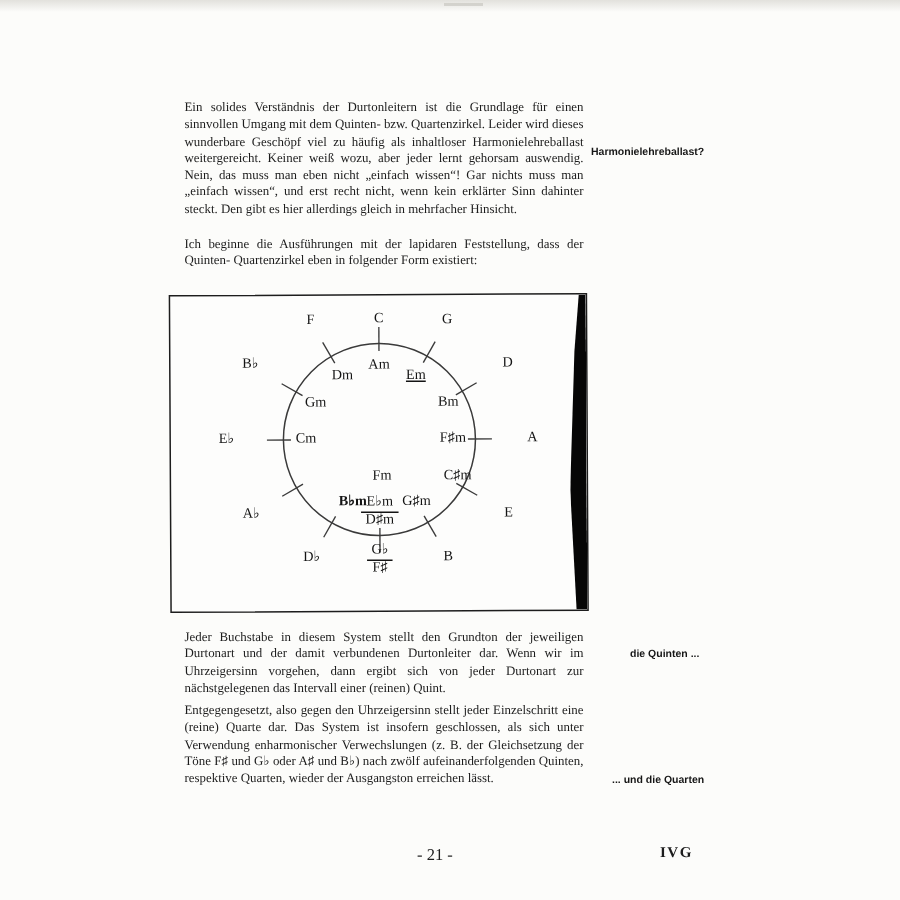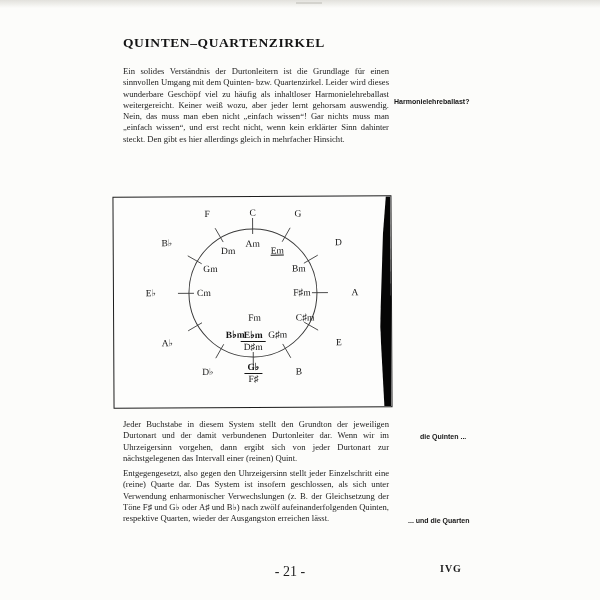--- a/index.html
+++ b/index.html
@@ -57,44 +57,44 @@
     position:absolute; right:0; top:0; bottom:0; width:11px;
     background:#060606;
     clip-path:polygon(100% 0, 100% 100%, 35% 100%, 0 62%, 30% 18%, 58% 0);
   }
   .note-label {
     position:absolute; transform:translate(-50%,-50%);
     font-size:9.5px; color:#141414; white-space:nowrap;
     line-height:10.5px; text-align:center;
   }
   .note-label .stack-top {
-    display:block; border-bottom:1px solid #141414; padding:0 3px;font-weight:bold;
+    display:block; border-bottom:1px solid #141414; padding:0 3px;
   }
   .note-label .stack-bottom { display:block; padding:0 3px; }
   .page-number {
     position:absolute; left:250px; top:564px; width:80px;
-    text-align:center; font-size:14px; color:#1c1c1c;
+    text-align:center; font-size:11px; color:#1c1c1c;
   }
   .imprint {
     position:absolute; left:440px; top:563px;
     font-size:10px; font-weight:bold; letter-spacing:1px; color:#1c1c1c;
   }
 </style>
 </head>
 <body>
 
 <div class="page">
   <div class="scan-top"></div>
   <div class="scan-mark"></div>
 
-  <div class="title">QUINTEN–QUARTENZIRKEL</div>
 
   <div class="para p1">Ein solides Verständnis der Durtonleitern ist die Grundlage für einen sinnvollen Umgang mit dem Quinten- bzw. Quartenzirkel. Leider wird dieses wunderbare Geschöpf viel zu häufig als inhaltloser Harmonie­lehreballast weitergereicht. Keiner weiß wozu, aber jeder lernt gehor­sam auswendig. Nein, das muss man eben nicht „einfach wissen“! Gar nichts muss man „einfach wissen“, und erst recht nicht, wenn kein erklärter Sinn dahinter steckt. Den gibt es hier allerdings gleich in mehr­facher Hinsicht.</div>
   <div class="margin-note note1">Harmonielehreballast?</div>
 
+  <div class="para p2">Ich beginne die Ausführungen mit der lapidaren Feststellung, dass der Quinten- Quartenzirkel eben in folgender Form existiert:</div>
 
   <div class="figure" id="figure">
     <svg id="fig-svg" width="279" height="212" viewBox="0 0 279 212">
         <circle cx="139" cy="96" r="64" fill="none" stroke="#3a3a3a" stroke-width="1"></circle>
         <line x1="139.0" y1="37.0" x2="139.0" y2="21.0" stroke="#3a3a3a" stroke-width="0.9"></line>
         <line x1="168.5" y1="44.9" x2="176.5" y2="31.0" stroke="#3a3a3a" stroke-width="0.9"></line>
         <line x1="190.1" y1="66.5" x2="204.0" y2="58.5" stroke="#3a3a3a" stroke-width="0.9"></line>
         <line x1="198.0" y1="96.0" x2="214.0" y2="96.0" stroke="#3a3a3a" stroke-width="0.9"></line>
         <line x1="190.1" y1="125.5" x2="204.0" y2="133.5" stroke="#3a3a3a" stroke-width="0.9"></line>
         <line x1="168.5" y1="147.1" x2="176.5" y2="161.0" stroke="#3a3a3a" stroke-width="0.9"></line>

